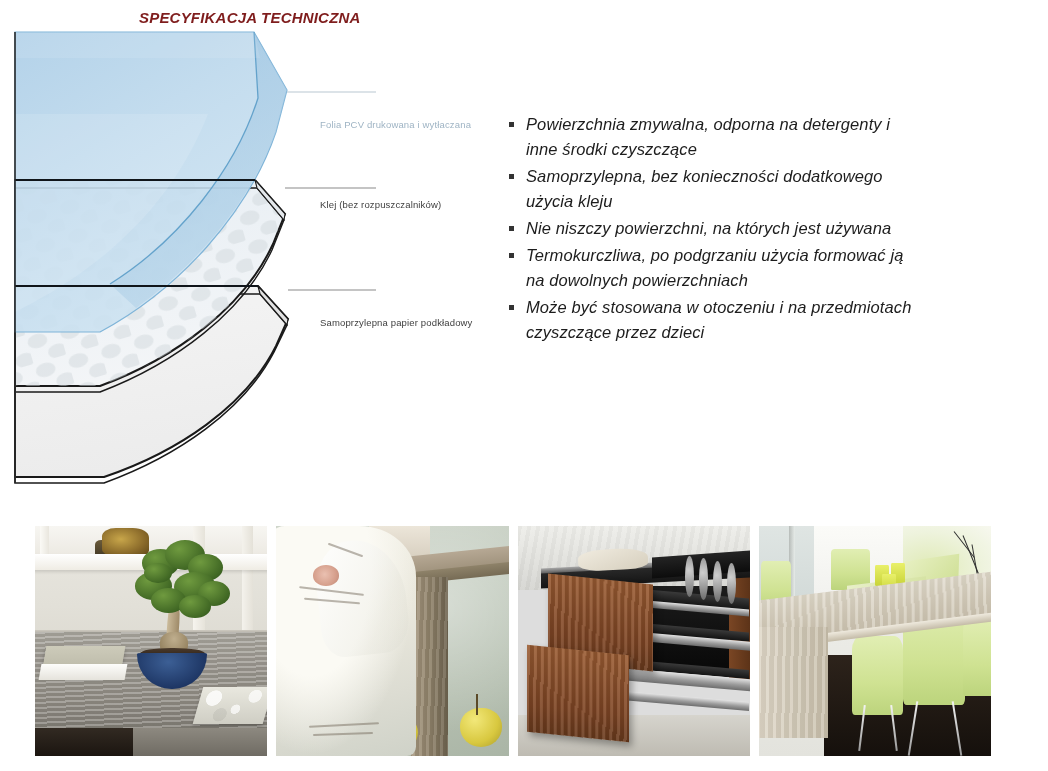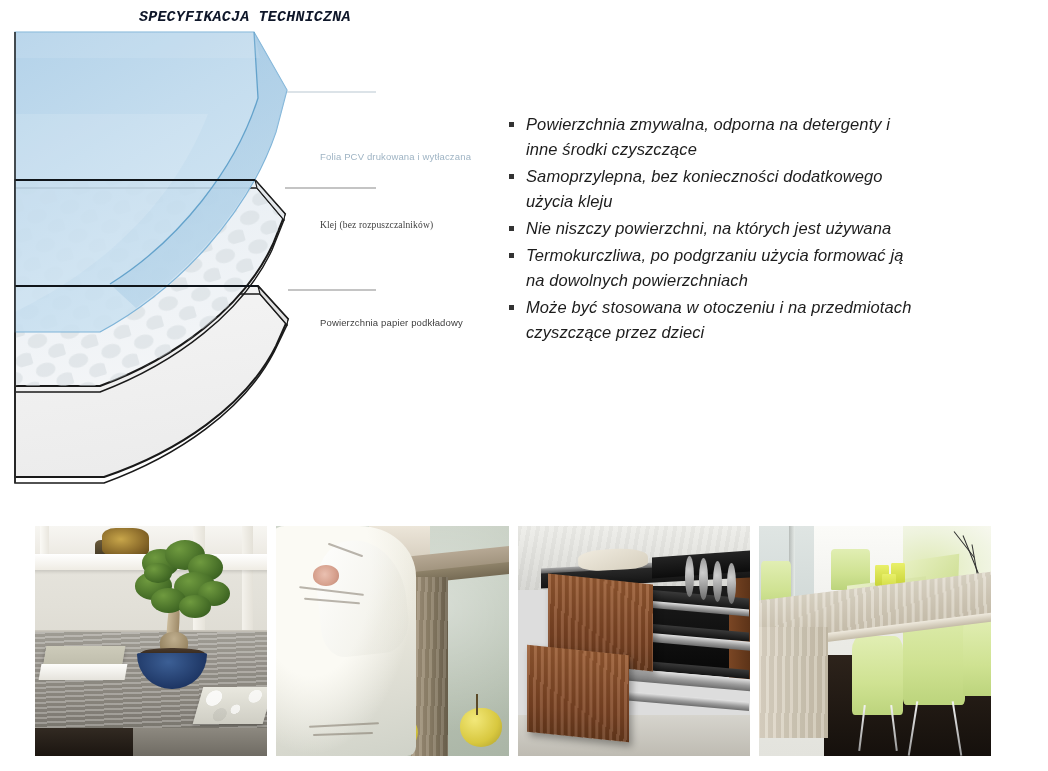--- a/index.html
+++ b/index.html
@@ -8,44 +8,44 @@
     background:#ffffff;
     font-family:"Liberation Sans",sans-serif;
     overflow:hidden;
     position:relative;
   }
   .page{position:absolute;inset:0;background:#fff;}
 
   
   .spec-title{
     position:absolute;left:139px;top:9px;
-    font-family:Liberation Mono, monospace;
+    font-family:Liberation Sans, sans-serif;
     font-size:15px;font-weight:bold;font-style:italic;
-    letter-spacing:.2px;color:#0f172a;white-space:nowrap;
+    letter-spacing:.2px;color:#7f1d1d;white-space:nowrap;
   }
   .main-heading{
     position:absolute;left:473px;top:41px;
     font-family:"Liberation Sans",sans-serif;
     font-size:25px;font-weight:400;color:#2b2b2b;
     letter-spacing:.1px;white-space:nowrap;
   }
 
   
   .diagram{
     position:absolute;left:8px;top:28px;width:480px;height:462px;
   }
   .diagram svg{display:block;width:480px;height:462px;}
 
   .lbl{
     position:absolute;
     font-family:"Liberation Sans",sans-serif;
     font-size:9.5px;letter-spacing:.15px;white-space:nowrap;
   }
-  .lbl-1{left:312px;top:91px;color:#9fb4c4;margin-top:32px;}
-  .lbl-2{left:312px;top:192px;color:#3e3e3e;font-family:Liberation Serif, serif;}
+  .lbl-1{left:312px;top:91px;color:#9fb4c4;}
+  .lbl-2{left:312px;top:171px;color:#3e3e3e;}
   .lbl-3{left:312px;top:289px;color:#3e3e3e;}
 
   
   .features{
     position:absolute;left:506px;top:112px;width:420px;
     list-style:none;margin:0;padding:0;
   }
   .features li{
     position:relative;
     padding-left:20px;
@@ -307,21 +307,21 @@
 
       <line x1="7" y1="4" x2="7" y2="455" stroke="#2a2a2a" stroke-width="1.6"></line>
 
       <line x1="279" y1="64" x2="368" y2="64" stroke="#b9c7d1" stroke-width="1.2"></line>
       <line x1="277" y1="160" x2="368" y2="160" stroke="#8a8a8a" stroke-width="1.2"></line>
       <line x1="280" y1="262" x2="368" y2="262" stroke="#8a8a8a" stroke-width="1.2"></line>
     </svg>
 
     <div class="lbl lbl-1">Folia PCV drukowana i wytłaczana</div>
     <div class="lbl lbl-2">Klej (bez rozpuszczalników)</div>
-    <div class="lbl lbl-3">Powierzchnia papier podkładowy</div>
+    <div class="lbl lbl-3">Samoprzylepna papier podkładowy</div>
   </div>
 
   <ul class="features">
     <li>Powierzchnia zmywalna, odporna na detergenty i inne środki czyszczące</li>
     <li>Samoprzylepna, bez konieczności dodatkowego użycia kleju</li>
     <li>Nie niszczy powierzchni, na których jest używana</li>
     <li>Termokurczliwa, po podgrzaniu użycia formować ją na dowolnych powierzchniach</li>
     <li>Może być stosowana w otoczeniu i na przedmiotach czyszczące przez dzieci</li>
   </ul>
 

